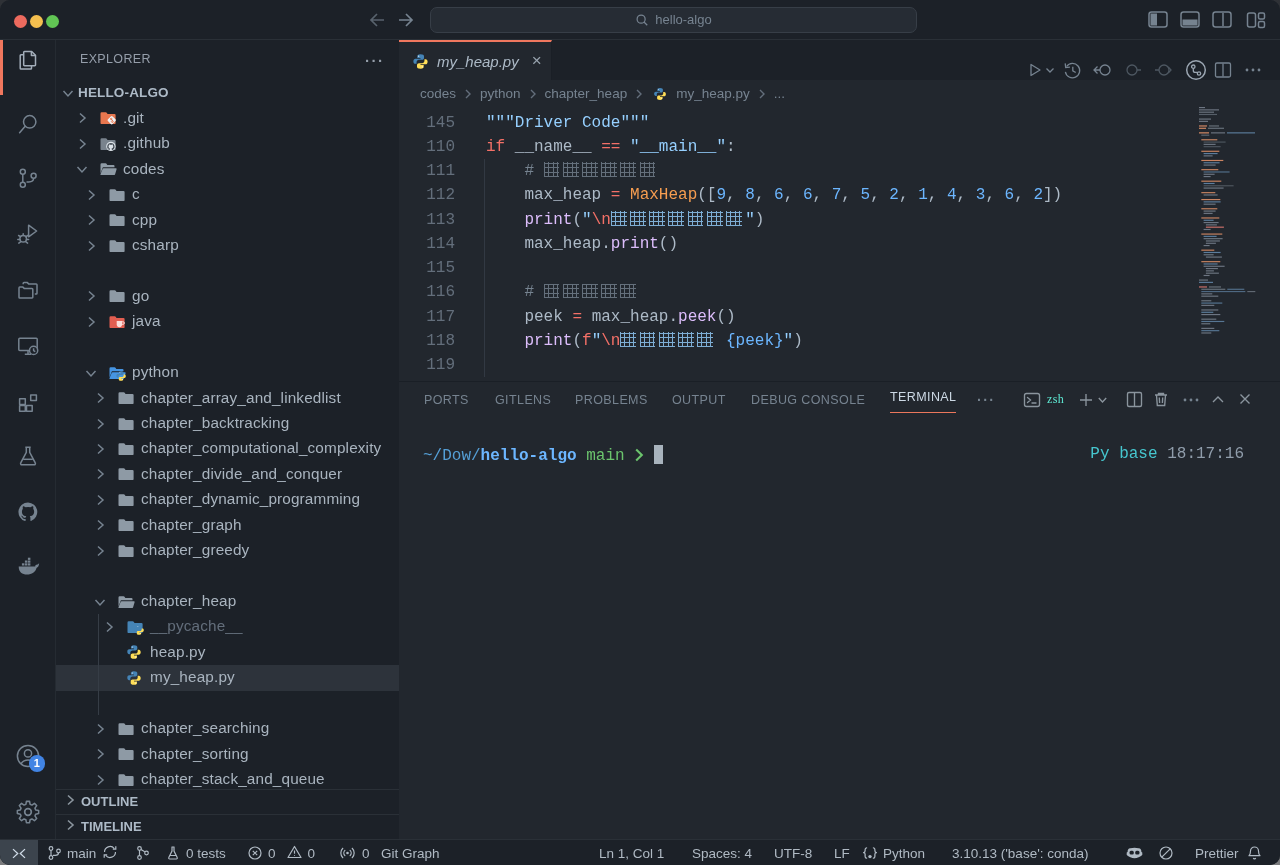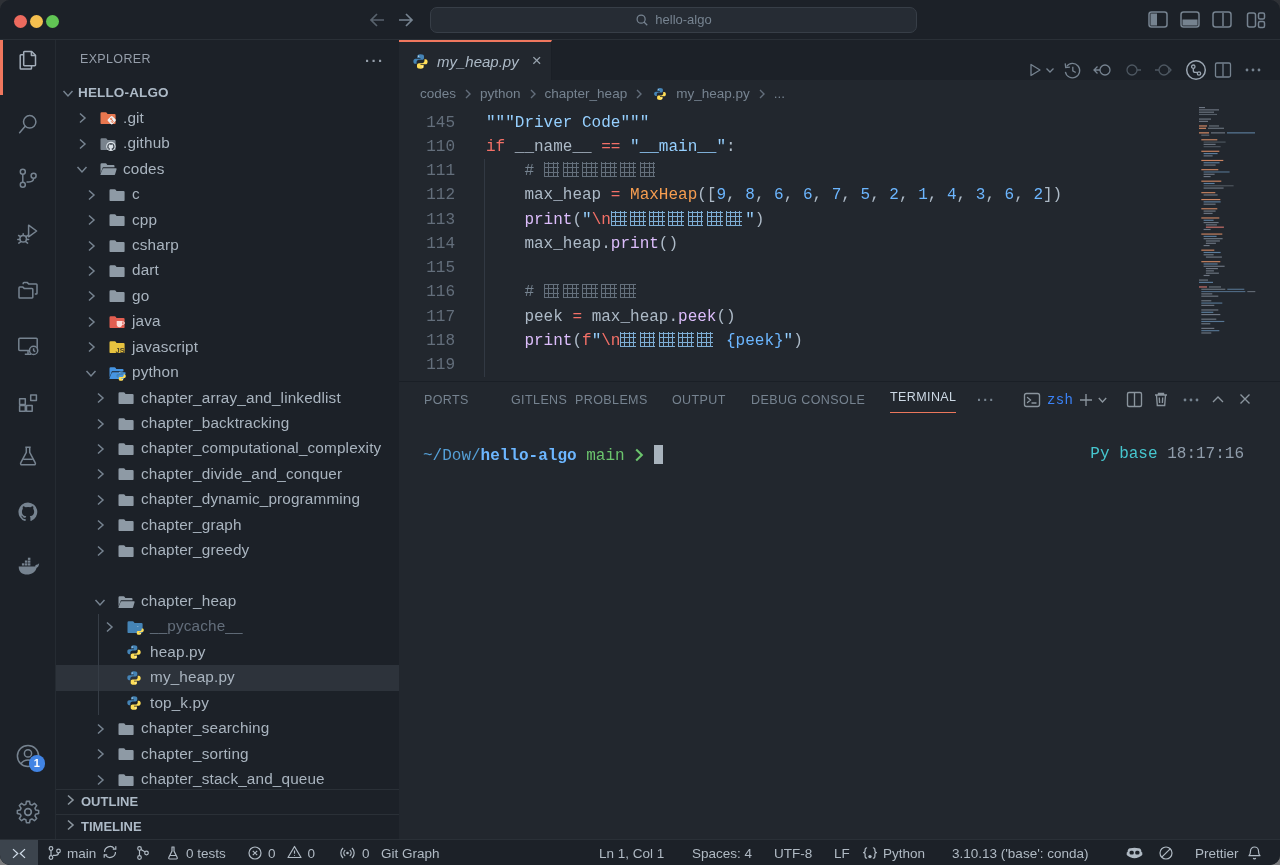--- a/index.html
+++ b/index.html
@@ -264,33 +264,20 @@
             <path d="M6 3.5l5 4.5-5 4.5" fill="none" stroke="#768390" stroke-width="1.5"></path>
           </svg>
         </span>
         <span class="ic">
           <svg width="18" height="16" viewBox="0 0 17 16" style="position:absolute;left:0;top:0">
             <path d="M1 3.5 Q1 2.2 2.2 2.2 L6.2 2.2 Q7 2.2 7.4 2.9 L8 3.9 L15 3.9 Q16.1 3.9 16.1 5.1 L16.1 12.9 Q16.1 14.1 14.9 14.1 L2.2 14.1 Q1 14.1 1 12.9 Z" fill="#8e9aa5"></path>
           </svg>
         </span>
         <span class="lbl">csharp</span>
       </div>
-<div class="row" style="top:218.3px;padding-left:27px">
-        <span class="tw">
-          <svg width="16" height="16" viewBox="0 0 16 16">
-            <path d="M6 3.5l5 4.5-5 4.5" fill="none" stroke="#768390" stroke-width="1.5"></path>
-          </svg>
-        </span>
-        <span class="ic">
-          <svg width="18" height="16" viewBox="0 0 17 16" style="position:absolute;left:0;top:0">
-            <path d="M1 3.5 Q1 2.2 2.2 2.2 L6.2 2.2 Q7 2.2 7.4 2.9 L8 3.9 L15 3.9 Q16.1 3.9 16.1 5.1 L16.1 12.9 Q16.1 14.1 14.9 14.1 L2.2 14.1 Q1 14.1 1 12.9 Z" fill="#8e9aa5"></path>
-          </svg>
-        </span>
-        <span class="lbl">dart</span>
-      </div>
 <div class="row" style="top:243.7px;padding-left:27px">
         <span class="tw">
           <svg width="16" height="16" viewBox="0 0 16 16">
             <path d="M6 3.5l5 4.5-5 4.5" fill="none" stroke="#768390" stroke-width="1.5"></path>
           </svg>
         </span>
         <span class="ic">
           <svg width="18" height="16" viewBox="0 0 17 16" style="position:absolute;left:0;top:0">
             <path d="M1 3.5 Q1 2.2 2.2 2.2 L6.2 2.2 Q7 2.2 7.4 2.9 L8 3.9 L15 3.9 Q16.1 3.9 16.1 5.1 L16.1 12.9 Q16.1 14.1 14.9 14.1 L2.2 14.1 Q1 14.1 1 12.9 Z" fill="#8e9aa5"></path>
           </svg>
@@ -306,34 +293,20 @@
         <span class="ic">
           <svg width="18" height="16" viewBox="0 0 17 16" style="position:absolute;left:0;top:0">
             <path d="M1 3.5 Q1 2.2 2.2 2.2 L6.2 2.2 Q7 2.2 7.4 2.9 L8 3.9 L15 3.9 Q16.1 3.9 16.1 5.1 L16.1 12.9 Q16.1 14.1 14.9 14.1 L2.2 14.1 Q1 14.1 1 12.9 Z" fill="#e25e51"></path>
             <g transform="translate(6.8,5.6)">
               <path d="M1.4 1.5h5.4v3.4c0 1.5-1.2 2.7-2.7 2.7S1.4 6.4 1.4 4.9z" fill="#fbdedb"></path>
               <path d="M6.8 2.2h1c.8 0 1.3.5 1.3 1.2s-.5 1.3-1.3 1.3h-1" fill="none" stroke="#fbdedb" stroke-width="1"></path>
             </g>
           </svg>
         </span>
         <span class="lbl">java</span>
-      </div>
-<div class="row" style="top:294.6px;padding-left:27px">
-        <span class="tw">
-          <svg width="16" height="16" viewBox="0 0 16 16">
-            <path d="M6 3.5l5 4.5-5 4.5" fill="none" stroke="#768390" stroke-width="1.5"></path>
-          </svg>
-        </span>
-        <span class="ic">
-          <svg width="18" height="16" viewBox="0 0 17 16" style="position:absolute;left:0;top:0">
-            <path d="M1 3.5 Q1 2.2 2.2 2.2 L6.2 2.2 Q7 2.2 7.4 2.9 L8 3.9 L15 3.9 Q16.1 3.9 16.1 5.1 L16.1 12.9 Q16.1 14.1 14.9 14.1 L2.2 14.1 Q1 14.1 1 12.9 Z" fill="#e7c33f"></path>
-            <text x="11.7" y="13.6" font-family="Liberation Sans" font-size="7.4" font-weight="bold" fill="#4a4126" text-anchor="middle">JS</text>
-          </svg>
-        </span>
-        <span class="lbl">javascript</span>
       </div>
 <div class="row" style="top:320.0px;padding-left:27px">
         <span class="tw">
           <svg width="16" height="16" viewBox="0 0 16 16">
             <path d="M3.5 6l4.5 5 4.5-5" fill="none" stroke="#768390" stroke-width="1.5"></path>
           </svg>
         </span>
         <span class="ic">
           <svg width="18" height="16" viewBox="0 0 17 16" style="position:absolute;left:0;top:0">
             <path d="M1 3.5 Q1 2.2 2.2 2.2 L6 2.2 Q6.8 2.2 7.2 2.9 L7.8 3.9 L14 3.9 Q15 3.9 15 5.1 L15 6.2 L3.4 6.2 L1 12.5 Z" fill="#4695e2"></path>
@@ -488,32 +461,20 @@
         <span class="tw"></span>
         <span class="ic">
           <svg width="16" height="16" viewBox="0 0 16 16" style="position:absolute;left:0;top:0">
             <path d="M7.9 1.2c-2.4 0-2.9 1.1-2.9 1.9v1.5h3v.7H3.2c-1 0-1.9.8-1.9 2.4 0 1.6.8 2.5 1.8 2.5h1.2V8.6c0-1.2 1-2.2 2.2-2.2h3c1 0 1.8-.8 1.8-1.8V3.1c0-1-.8-1.9-3.4-1.9z" fill="#4584b6"></path>
             <circle cx="6.3" cy="3" r=".55" fill="#fff"></circle>
             <path d="M8.1 14.8c2.4 0 2.9-1.1 2.9-1.9v-1.5H8v-.7h4.8c1 0 1.9-.8 1.9-2.4 0-1.6-.8-2.5-1.8-2.5h-1.2v1.6c0 1.2-1 2.2-2.2 2.2h-3c-1 0-1.8.8-1.8 1.8v1.5c0 1 .8 1.9 3.4 1.9z" fill="#ffde57"></path>
             <circle cx="9.7" cy="13" r=".55" fill="#fff"></circle>
           </svg>
         </span>
         <span class="lbl">my_heap.py</span>
-      </div>
-<div class="row" style="top:650.6px;padding-left:45px">
-        <span class="tw"></span>
-        <span class="ic">
-          <svg width="16" height="16" viewBox="0 0 16 16" style="position:absolute;left:0;top:0">
-            <path d="M7.9 1.2c-2.4 0-2.9 1.1-2.9 1.9v1.5h3v.7H3.2c-1 0-1.9.8-1.9 2.4 0 1.6.8 2.5 1.8 2.5h1.2V8.6c0-1.2 1-2.2 2.2-2.2h3c1 0 1.8-.8 1.8-1.8V3.1c0-1-.8-1.9-3.4-1.9z" fill="#4584b6"></path>
-            <circle cx="6.3" cy="3" r=".55" fill="#fff"></circle>
-            <path d="M8.1 14.8c2.4 0 2.9-1.1 2.9-1.9v-1.5H8v-.7h4.8c1 0 1.9-.8 1.9-2.4 0-1.6-.8-2.5-1.8-2.5h-1.2v1.6c0 1.2-1 2.2-2.2 2.2h-3c-1 0-1.8.8-1.8 1.8v1.5c0 1 .8 1.9 3.4 1.9z" fill="#ffde57"></path>
-            <circle cx="9.7" cy="13" r=".55" fill="#fff"></circle>
-          </svg>
-        </span>
-        <span class="lbl">top_k.py</span>
       </div>
 <div class="row" style="top:676.0px;padding-left:36px">
         <span class="tw">
           <svg width="16" height="16" viewBox="0 0 16 16">
             <path d="M6 3.5l5 4.5-5 4.5" fill="none" stroke="#768390" stroke-width="1.5"></path>
           </svg>
         </span>
         <span class="ic">
           <svg width="18" height="16" viewBox="0 0 17 16" style="position:absolute;left:0;top:0">
             <path d="M1 3.5 Q1 2.2 2.2 2.2 L6.2 2.2 Q7 2.2 7.4 2.9 L8 3.9 L15 3.9 Q16.1 3.9 16.1 5.1 L16.1 12.9 Q16.1 14.1 14.9 14.1 L2.2 14.1 Q1 14.1 1 12.9 Z" fill="#8e9aa5"></path>
@@ -766,34 +727,34 @@
           <rect x="5.3" y="213.9" width="23.0" height="1.15" fill="#84b8e8" opacity="0.55"></rect>
           <rect x="5.3" y="216.2" width="9.0" height="1.15" fill="#7a8490" opacity="0.85"></rect>
           <rect x="5.3" y="220.8" width="13.0" height="1.15" fill="#7a8490" opacity="0.85"></rect>
           <rect x="5.3" y="223.1" width="18.0" height="1.15" fill="#84b8e8" opacity="0.55"></rect>
           <rect x="5.3" y="225.4" width="10.0" height="1.15" fill="#7a8490" opacity="0.85"></rect>
         </svg>
     </div>
     <div class="panel">
       <div class="ptabs">
         <span class="ptab" style="left:25px">PORTS</span>
-        <span class="ptab" style="left:112px">GITLENS</span>
+        <span class="ptab" style="left:96px">GITLENS</span>
         <span class="ptab" style="left:176px">PROBLEMS</span>
         <span class="ptab" style="left:273px">OUTPUT</span>
         <span class="ptab" style="left:352px">DEBUG CONSOLE</span>
         <span class="ptab pactive" style="left:491px">TERMINAL</span>
         <span class="ptab" style="left:578px;letter-spacing:1.5px;font-size:14px;font-weight:bold">···</span>
 <div style="position:absolute;left:624px;top:0;height:35px;display:flex;align-items:center">
             <svg width="18" height="18" viewBox="0 0 18 18">
               <rect x="1.5" y="2.5" width="15" height="13" rx="2" stroke="#8b959e" stroke-width="1.35" fill="none"></rect>
               <path d="M4.5 6.5l3 2.5-3 2.5M9 12h4" stroke="#8b959e" stroke-width="1.35" fill="none" stroke-linecap="round"></path>
             </svg>
           </div>
 <div style="position:absolute;left:648px;top:0;height:35px;display:flex;align-items:center">
-            <span style="color:#3b82f6;font-size:14px;font-family:Liberation Mono, monospace">zsh</span>
+            <span style="color:#5eead4;font-size:12px;font-family:Liberation Serif, serif">zsh</span>
           </div>
 <div style="position:absolute;left:679px;top:0;height:35px;display:flex;align-items:center">
             <svg width="16" height="16" viewBox="0 0 16 16">
               <path d="M8 2v12M2 8h12" stroke="#8b959e" stroke-width="1.35" fill="none"></path>
             </svg>
           </div>
 <div style="position:absolute;left:698px;top:0;height:35px;display:flex;align-items:center">
             <svg width="11" height="16" viewBox="0 0 11 16">
               <path d="M1.8 6l3.7 4 3.7-4" stroke="#8b959e" stroke-width="1.35" fill="none"></path>
             </svg>

